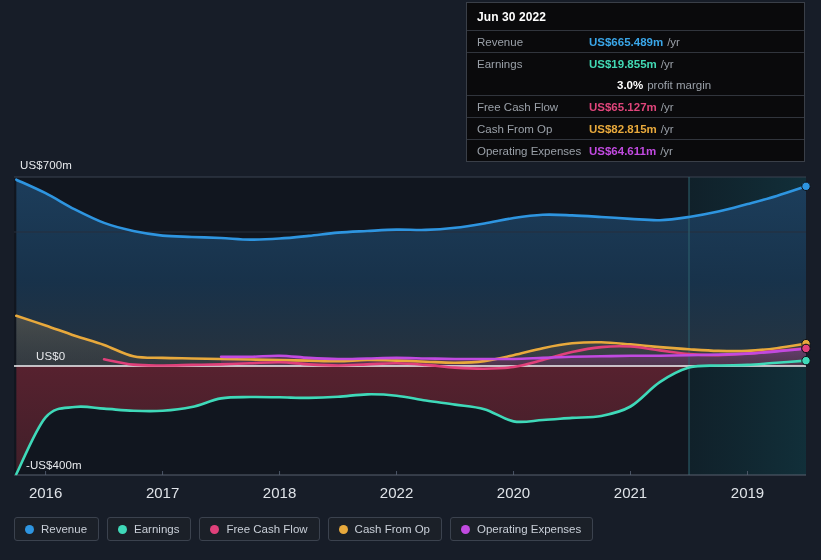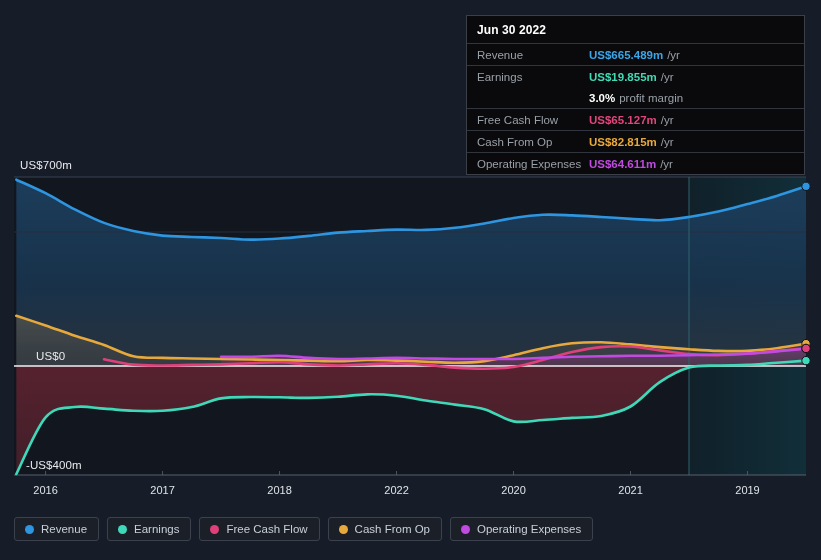--- a/index.html
+++ b/index.html
@@ -10,34 +10,34 @@
   #chart-wrap{position:absolute;left:0;top:0;width:660px;height:505px;}
   #plot-svg{position:absolute;left:0;top:0;}
 
   
   .ylab{position:absolute;color:#e8eaed;font-size:11.5px;letter-spacing:.1px;white-space:nowrap;}
   .ylab.top{left:20px;top:159px;}
   .ylab.zero{left:36px;top:350px;}
   .ylab.bot{left:26px;top:459px;text-align:right;}
 
   
-  .xlab{position:absolute;top:484px;color:#dfe3e8;font-size:11px;transform:translateX(-50%);white-space:nowrap;}
+  .xlab{position:absolute;top:484px;color:#dfe3e8;font-size:15px;transform:translateX(-50%);white-space:nowrap;}
 
   
-  #tooltip{position:absolute;left:466px;top:15px;width:339px;background:#0a0a0c;
+  #tooltip{position:absolute;left:466px;top:2px;width:339px;background:#0a0a0c;
            border:1px solid #3a3f48;box-sizing:border-box;padding:0;}
   #tt-date{color:#ffffff;font-size:12px;font-weight:bold;padding:7px 10px 6px 10px;letter-spacing:.1px;}
   .tt-row{display:flex;align-items:center;border-top:1px solid #31353d;
           padding:2px 10px;min-height:17px;font-size:11.5px;}
   .tt-lab{color:#9aa0a8;width:112px;flex:0 0 112px;white-space:nowrap;}
   .tt-val{font-weight:bold;white-space:nowrap;}
   .tt-unit{color:#9aa0a8;font-weight:normal;margin-left:4px;}
   .tt-row.sub .tt-lab{width:112px;}
   .tt-row.sub{border-top:none;}
-  .tt-margin-val{color:#ffffff;font-weight:bold;}
+  .tt-margin-val{color:#ffffff;font-weight:bold;margin-left:28px;}
   .tt-margin-txt{color:#9aa0a8;margin-left:4px;}
 
   
   #legend{position:absolute;left:14px;top:517px;display:flex;gap:8px;}
   .leg-item{display:flex;align-items:center;gap:7px;border:1px solid #3b424e;border-radius:3px;
             padding:5px 11px 5px 10px;background:#1b2028;}
   .leg-dot{width:9px;height:9px;border-radius:50%;display:inline-block;flex:0 0 9px;}
   .leg-txt{color:#c9cfd8;font-size:11.5px;white-space:nowrap;}
 </style>
 </head>

